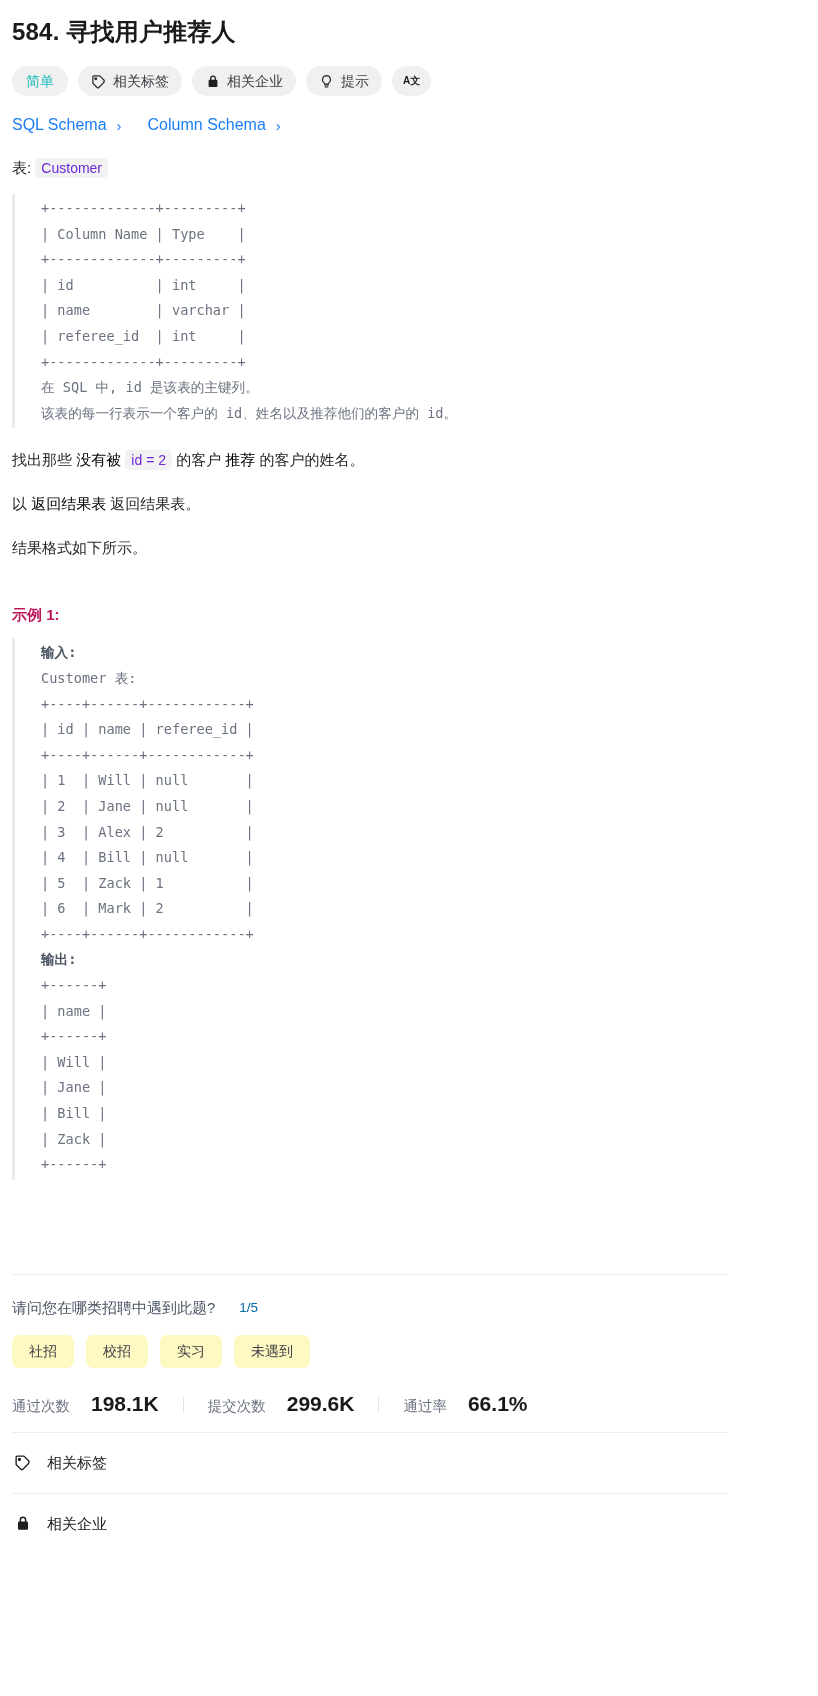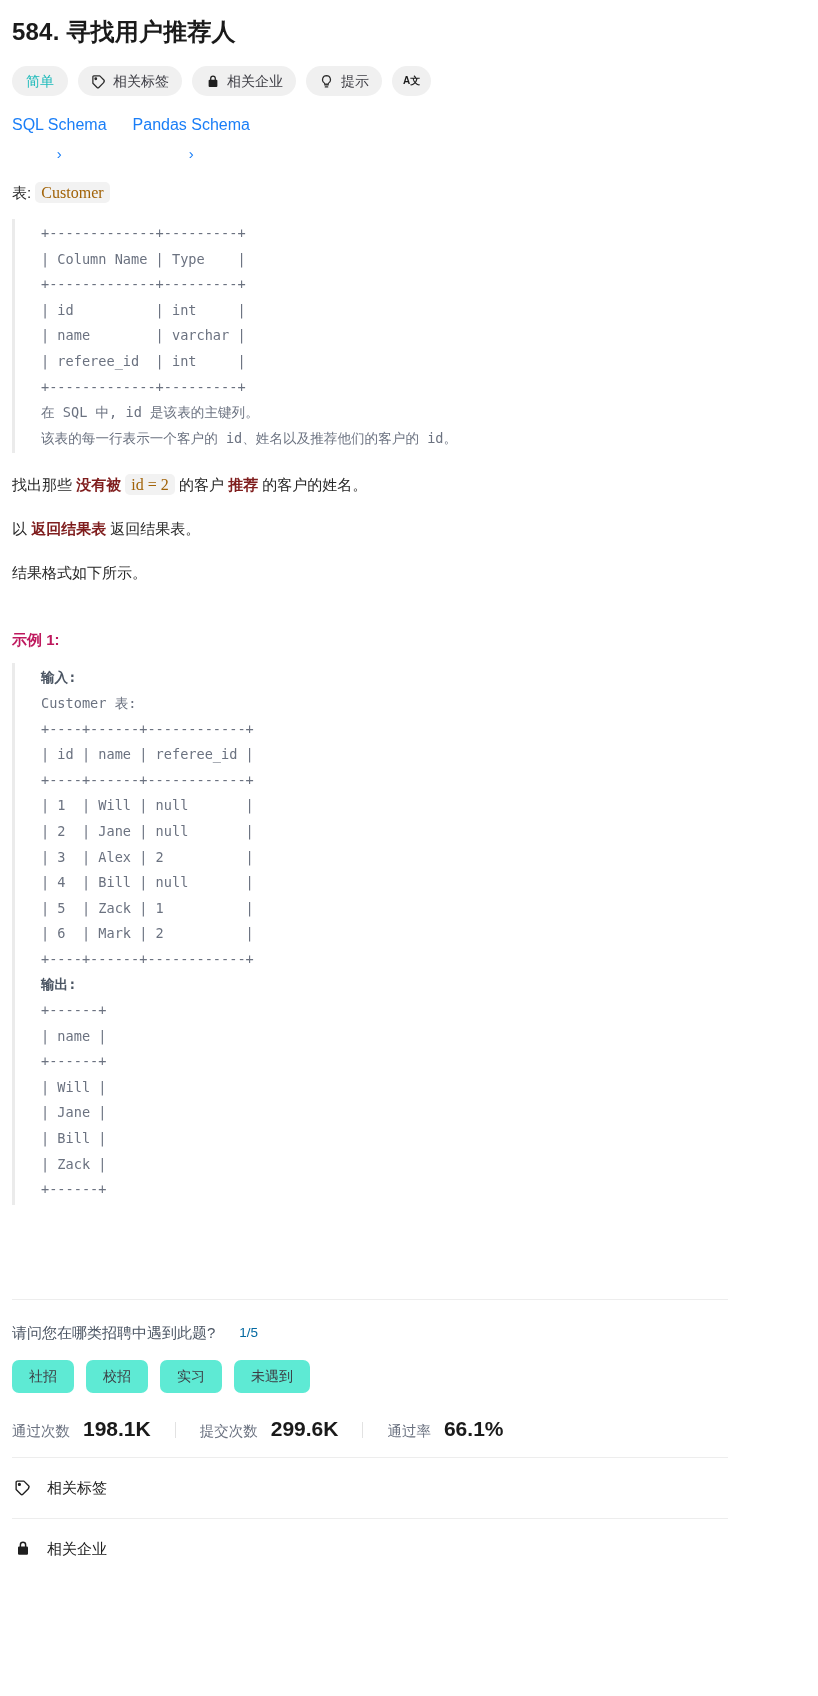--- a/index.html
+++ b/index.html
@@ -84,42 +84,41 @@
     font-size: 16px;
     line-height: 22px;
   }
   .schema-link {
     display: inline-flex;
     align-items: center;
     gap: 10px;
     color: #1a7ef7;
     cursor: pointer;
     white-space: nowrap;
-    flex-direction: column;
   }
   .schema-link .chev {
     font-size: 15px;
     line-height: 1;
     font-weight: 400;
     color: #1a7ef7;
   }
 
   
   .content { font-size: 15px; line-height: 24px; color: #262626; }
   .para { margin: 0 0 20px 0; font-size: 15px; line-height: 24px; }
   .para.tight { margin-bottom: 14px; }
-  b, strong { font-weight: bold; color: #7f1d1d; }
+  b, strong { font-weight: normal; color: #000000; }
 
   code.inline {
-    font-family: Liberation Serif, serif;
+    font-family: Liberation Sans, sans-serif;
     background: #f2f2f2;
     border-radius: 5px;
     padding: 2px 6px;
-    font-size: 16px;
-    color: #a16207;
+    font-size: 14px;
+    color: #6d28d9;
     white-space: nowrap;
   }
 
   pre.block {
     margin: 6px 0 20px 0;
     padding: 2px 0 2px 26px;
     border-left: 3px solid #ebebeb;
     font-family: "DejaVu Sans Mono", "Liberation Mono", monospace;
     font-size: 13.6px;
     line-height: 25.6px;
@@ -151,40 +150,40 @@
     align-items: flex-start;
     gap: 24px;
     font-size: 15px;
     color: #4b5563;
     line-height: 22px;
     margin-bottom: 16px;
   }
   .survey-count { font-size: 13.5px; color: #0369a1; }
   .survey-options { display: flex; gap: 12px; }
   .chip {
-    background: #5eead4;
+    background: #fef9c3;
     border-radius: 7px;
     padding: 7px 17px;
     font-size: 14px;
     line-height: 19px;
     color: #3c3c43;
     cursor: pointer;
     user-select: none;
     white-space: nowrap;
   }
 
   
   .stats {
     display: flex;
     align-items: center;
     margin: 26px 0 16px 0;
     font-size: 14.5px;
     line-height: 20px;
   }
-  .stat { display: inline-flex; align-items: baseline; gap: 13px; }
+  .stat { display: inline-flex; align-items: baseline; gap: 21px; }
   .stat-label { color: #6b7280; }
   .stat-value { font-weight: bold; color: #1a1a1a; font-size: 21px; }
   .stat-sep {
     width: 1px;
     height: 16px;
     background: #e2e2e2;
     margin: 0 24px;
     align-self: center;
   }
 
@@ -248,21 +247,21 @@
       <span>A文</span>
     </div>
   </div>
 
   <div class="schema-links">
     <a class="schema-link">
       <span>SQL Schema</span>
       <span class="chev">›</span>
     </a>
     <a class="schema-link">
-      <span>Pandas Schema</span>
+      <span>Column Schema</span>
       <span class="chev">›</span>
     </a>
   </div>
 
   <div class="content">
 
     <p class="para tight"><span>表: </span><code class="inline">Customer</code></p>
 
     <pre class="block">+-------------+---------+
 | Column Name | Type    |

